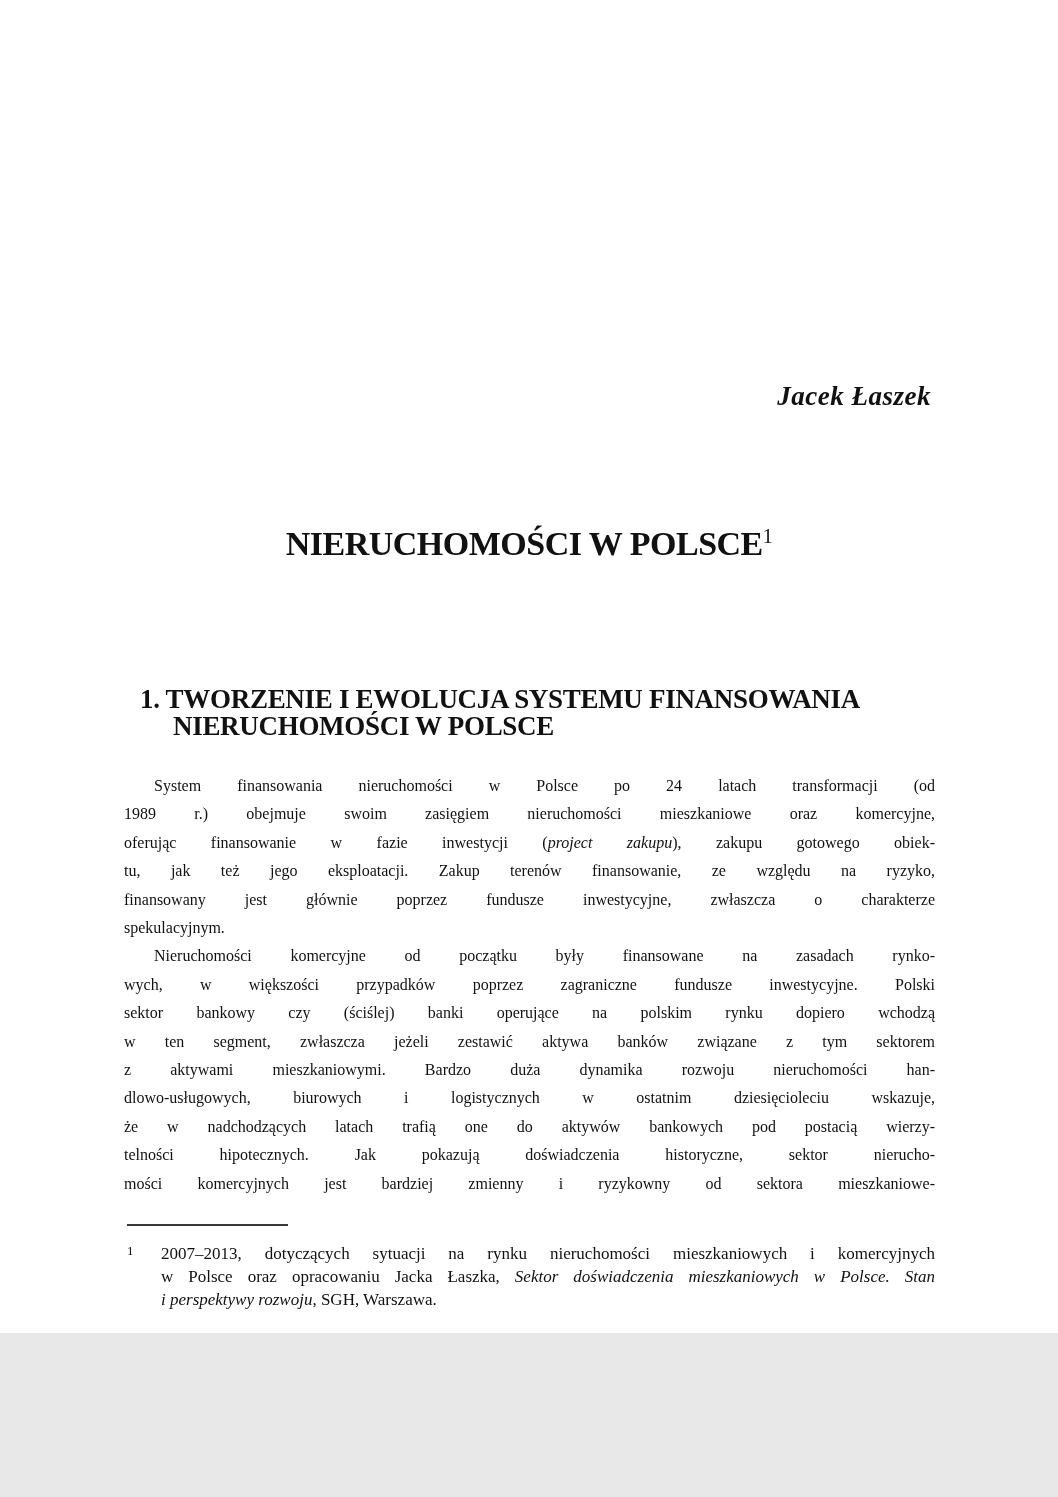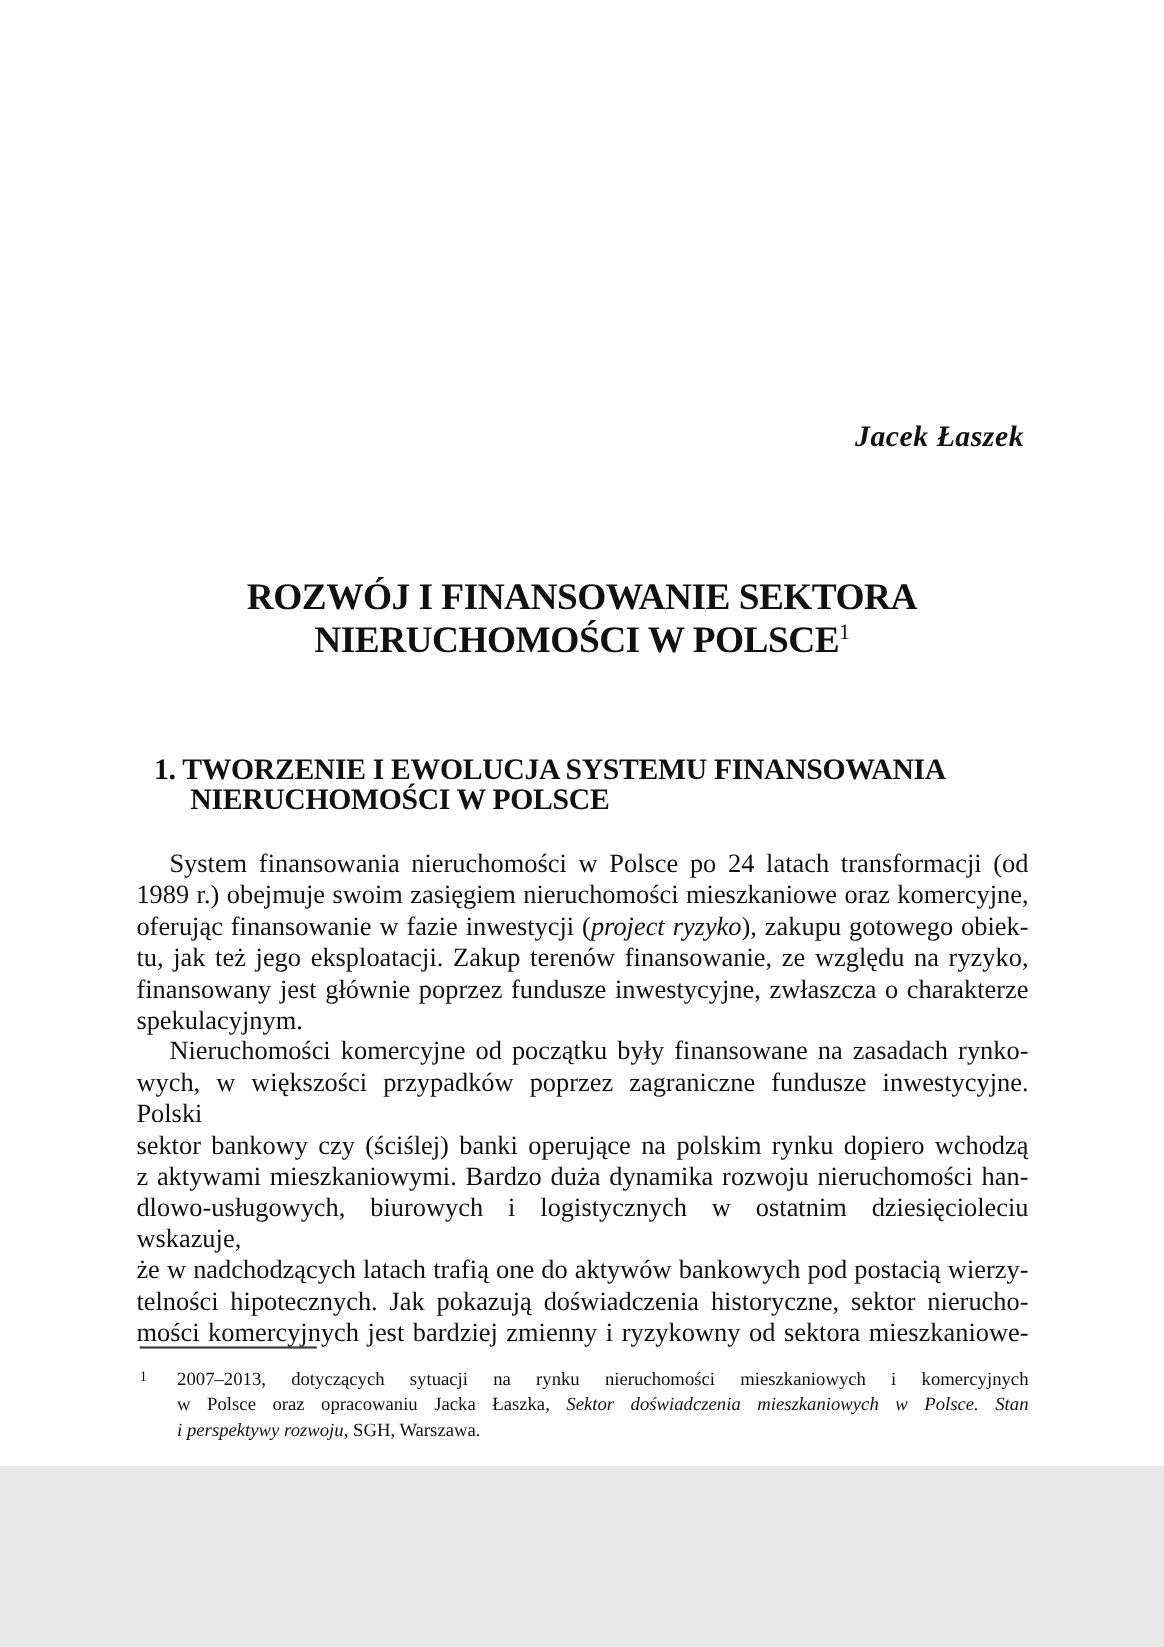--- a/index.html
+++ b/index.html
@@ -44,21 +44,21 @@
     line-height: 27px;
     letter-spacing: -0.3px;
     margin-left: 16px;
   }
   .heading .h2line { margin-left: 33px; }
   .body-text {
     position: absolute;
     top: 772px;
     left: 124px;
     width: 811px;
-    font-size: 24px;
+    font-size: 16px;
     line-height: 28.4px;
   }
   .tline { text-align: justify; text-align-last: justify; }
   .tline.left { text-align-last: left; }
   .tline.indent { text-indent: 30px; }
   .it { font-style: italic; }
   .fn-rule {
     position: absolute;
     top: 1224px;
     left: 127px;
@@ -91,42 +91,42 @@
   }
 </style>
 </head>
 <body>
 
 <div class="page">
 
   <div class="author">Jacek Łaszek</div>
 
   <div class="title">
-    <div>ROZWÓJ I FINANSOWANIE SEKTORA</div>
     <div><span>NIERUCHOMOŚCI W POLSCE</span><sup>1</sup></div>
   </div>
 
   <div class="heading">
     <div class="h1line">1. TWORZENIE I EWOLUCJA SYSTEMU FINANSOWANIA</div>
     <div class="h2line">NIERUCHOMOŚCI W POLSCE</div>
   </div>
 
   <div class="body-text">
       <div>
         <div class="tline indent"><span>System finansowania nieruchomości w Polsce po 24 latach transformacji (od</span></div>
         <div class="tline"><span>1989 r.) obejmuje swoim zasięgiem nieruchomości mieszkaniowe oraz komercyjne,</span></div>
-        <div class="tline"><span>oferując finansowanie w fazie inwestycji (</span><span class="it">project ryzyko</span><span>), zakupu gotowego obiek-</span></div>
+        <div class="tline"><span>oferując finansowanie w fazie inwestycji (</span><span class="it">project zakupu</span><span>), zakupu gotowego obiek-</span></div>
         <div class="tline"><span>tu, jak też jego eksploatacji. Zakup terenów finansowanie, ze względu na ryzyko,</span></div>
         <div class="tline"><span>finansowany jest głównie poprzez fundusze inwestycyjne, zwłaszcza o charakterze</span></div>
         <div class="tline left"><span>spekulacyjnym.</span></div>
       </div>
       <div>
         <div class="tline indent"><span>Nieruchomości komercyjne od początku były finansowane na zasadach rynko-</span></div>
         <div class="tline"><span>wych, w większości przypadków poprzez zagraniczne fundusze inwestycyjne. Polski</span></div>
         <div class="tline"><span>sektor bankowy czy (ściślej) banki operujące na polskim rynku dopiero wchodzą</span></div>
+        <div class="tline"><span>w ten segment, zwłaszcza jeżeli zestawić aktywa banków związane z tym sektorem</span></div>
         <div class="tline"><span>z aktywami mieszkaniowymi. Bardzo duża dynamika rozwoju nieruchomości han-</span></div>
         <div class="tline"><span>dlowo-usługowych, biurowych i logistycznych w ostatnim dziesięcioleciu wskazuje,</span></div>
         <div class="tline"><span>że w nadchodzących latach trafią one do aktywów bankowych pod postacią wierzy-</span></div>
         <div class="tline"><span>telności hipotecznych. Jak pokazują doświadczenia historyczne, sektor nierucho-</span></div>
         <div class="tline"><span>mości komercyjnych jest bardziej zmienny i ryzykowny od sektora mieszkaniowe-</span></div>
       </div>
     </div>
 
   <div class="fn-rule"></div>
 

